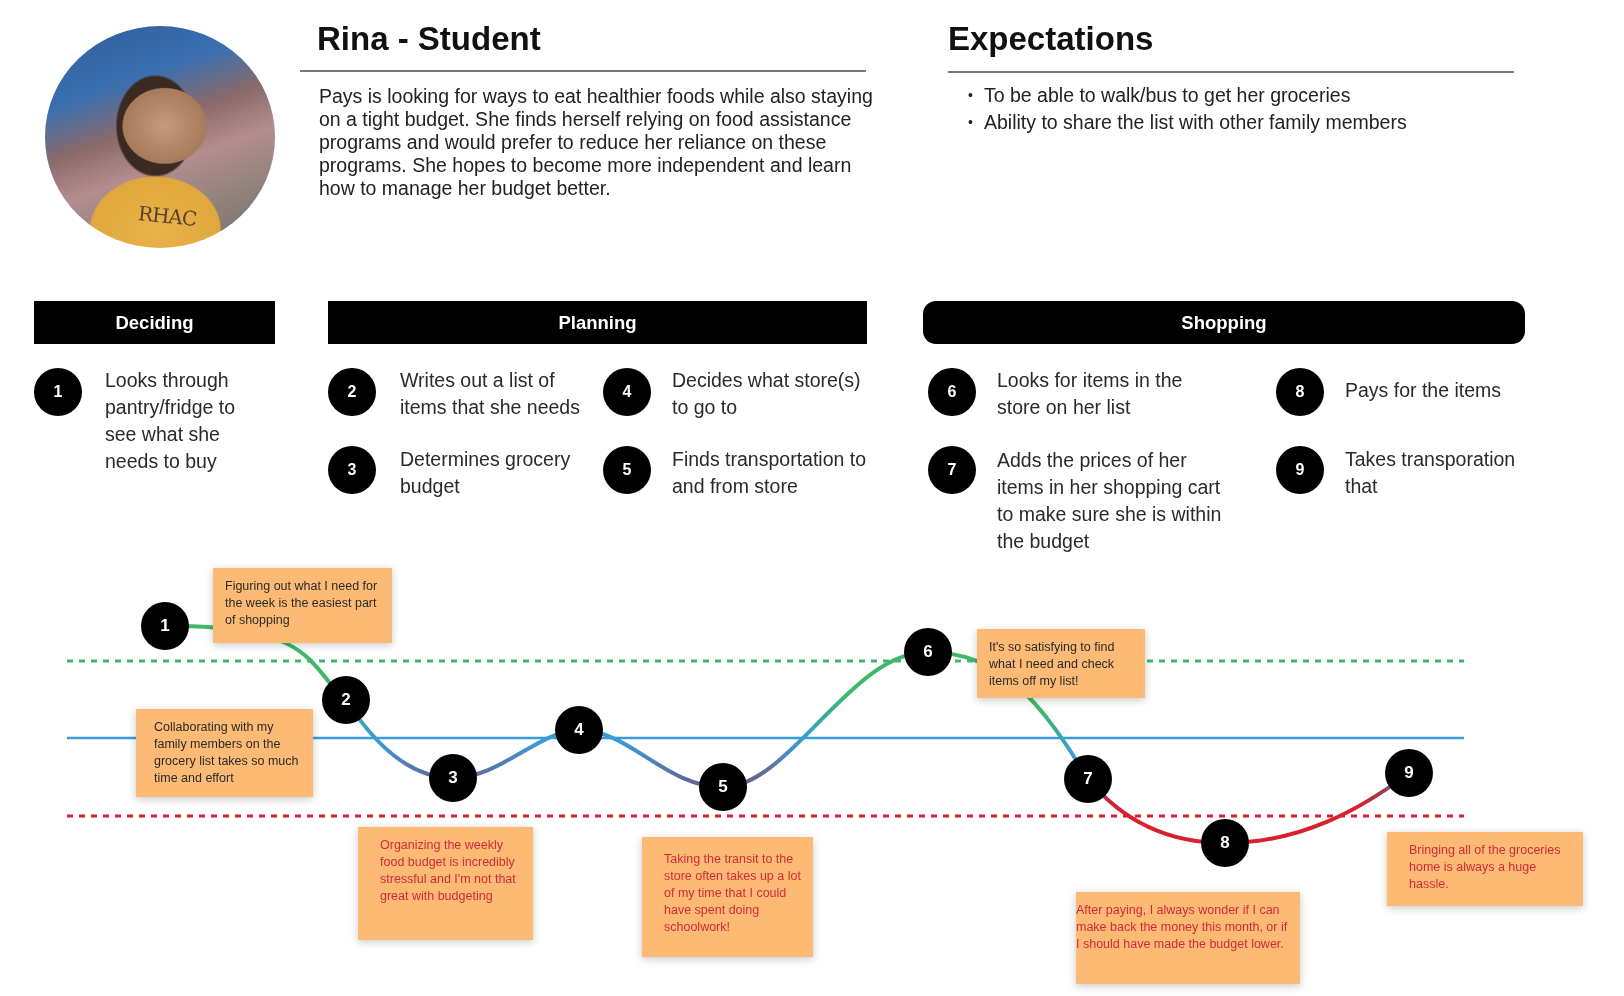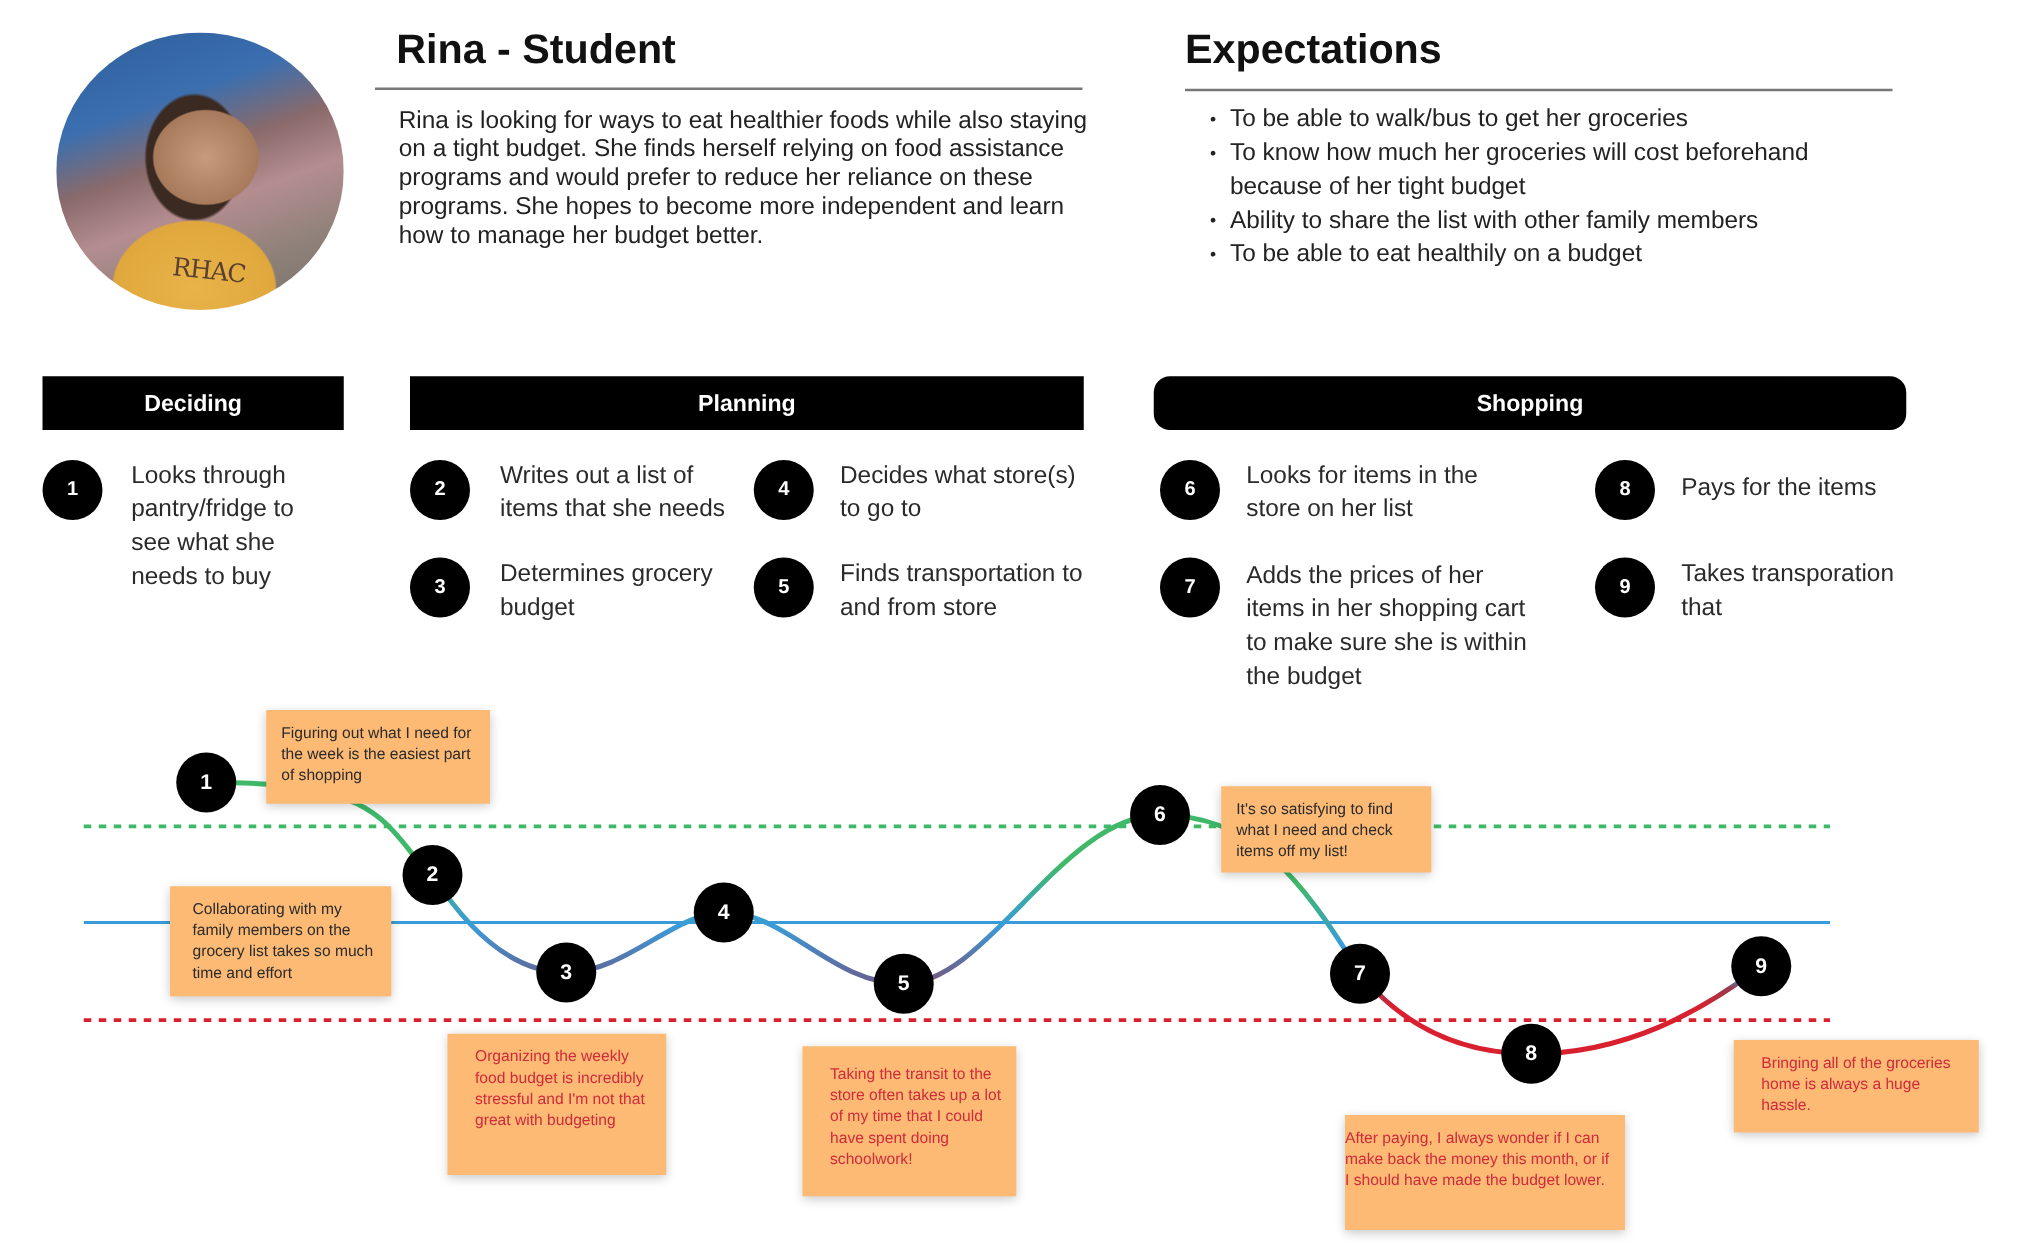--- a/index.html
+++ b/index.html
@@ -29,29 +29,27 @@
 </style>
 </head>
 <body>
 
 <div class="abs avatar">
   <span class="shirt-text">RHAC</span>
 </div>
 
 <div class="abs title" style="left:317px; top:20px;">Rina - Student</div>
 <div class="abs rule" style="left:300px; top:70px; width:566px;"></div>
-<div class="abs bio">Rina is looking for ways to eat healthier foods while also staying on a tight budget. She finds herself relying on food assistance programs and would prefer to reduce her reliance on these programs. She hopes to become more independent and learn how to manage her budget better.</div>
+<div class="abs bio">Pays is looking for ways to eat healthier foods while also staying on a tight budget. She finds herself relying on food assistance programs and would prefer to reduce her reliance on these programs. She hopes to become more independent and learn how to manage her budget better.</div>
 
 <div class="abs title" style="left:948px; top:20px;">Expectations</div>
 <div class="abs rule" style="left:948px; top:71px; width:566px;"></div>
 <ul class="abs exp-list">
   <li>To be able to walk/bus to get her groceries</li>
-  <li style="width:480px;">To know how much her groceries will cost beforehand because of her tight budget</li>
   <li>Ability to share the list with other family members</li>
-  <li>To be able to eat healthily on a budget</li>
 </ul>
 
 <div class="abs phase-bar" style="left:34px; top:301px; width:241px;">Deciding</div>
 <div class="abs phase-bar" style="left:328px; top:301px; width:539px;">Planning</div>
 <div class="abs phase-bar" style="left:923px; top:301px; width:602px;border-radius:13px;">Shopping</div>
 
 <div class="abs step-num" style="left:34px; top:368px;">1</div>
 <div class="abs step-text" style="left:105px; top:367px; width:150px;">Looks through pantry/fridge to see what she needs to buy</div>
 
 <div class="abs step-num" style="left:328px; top:368px;">2</div>

